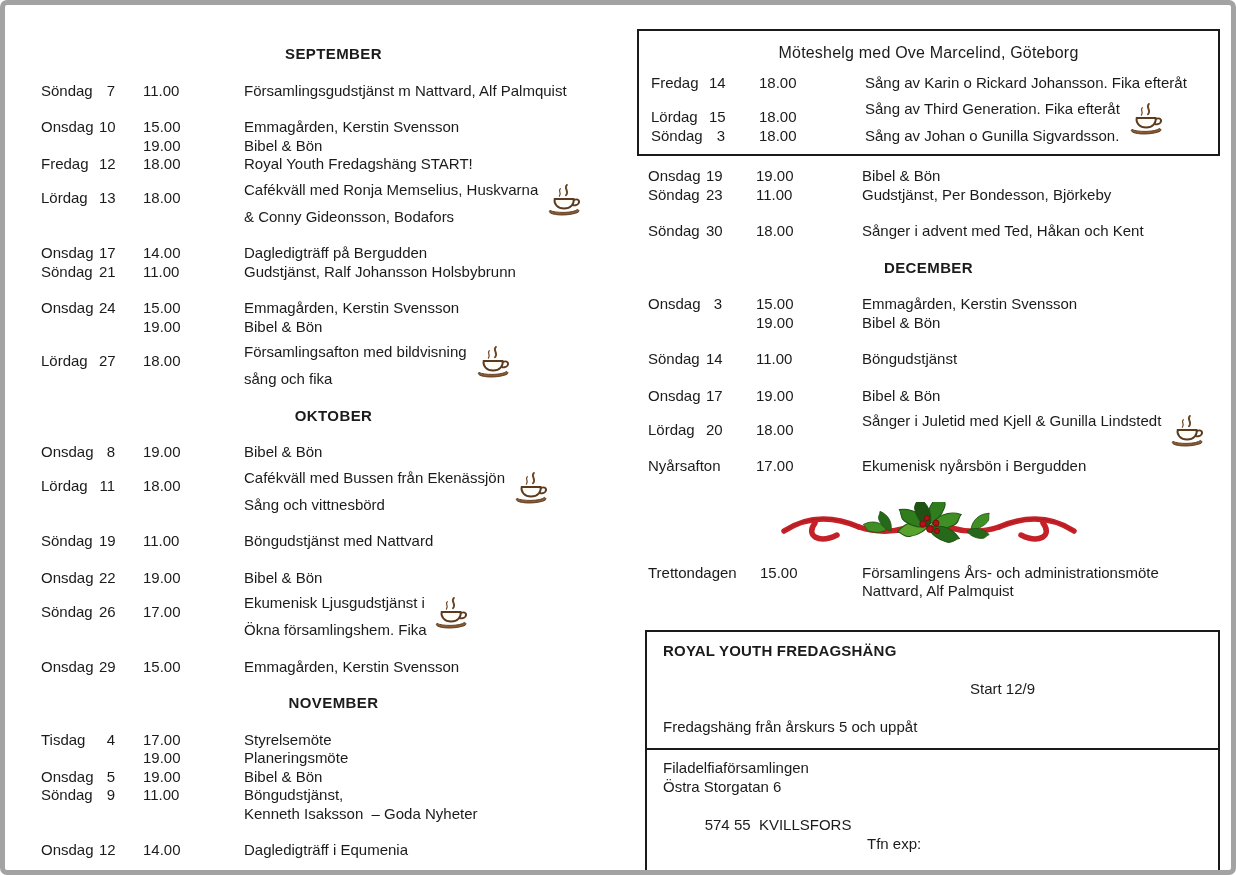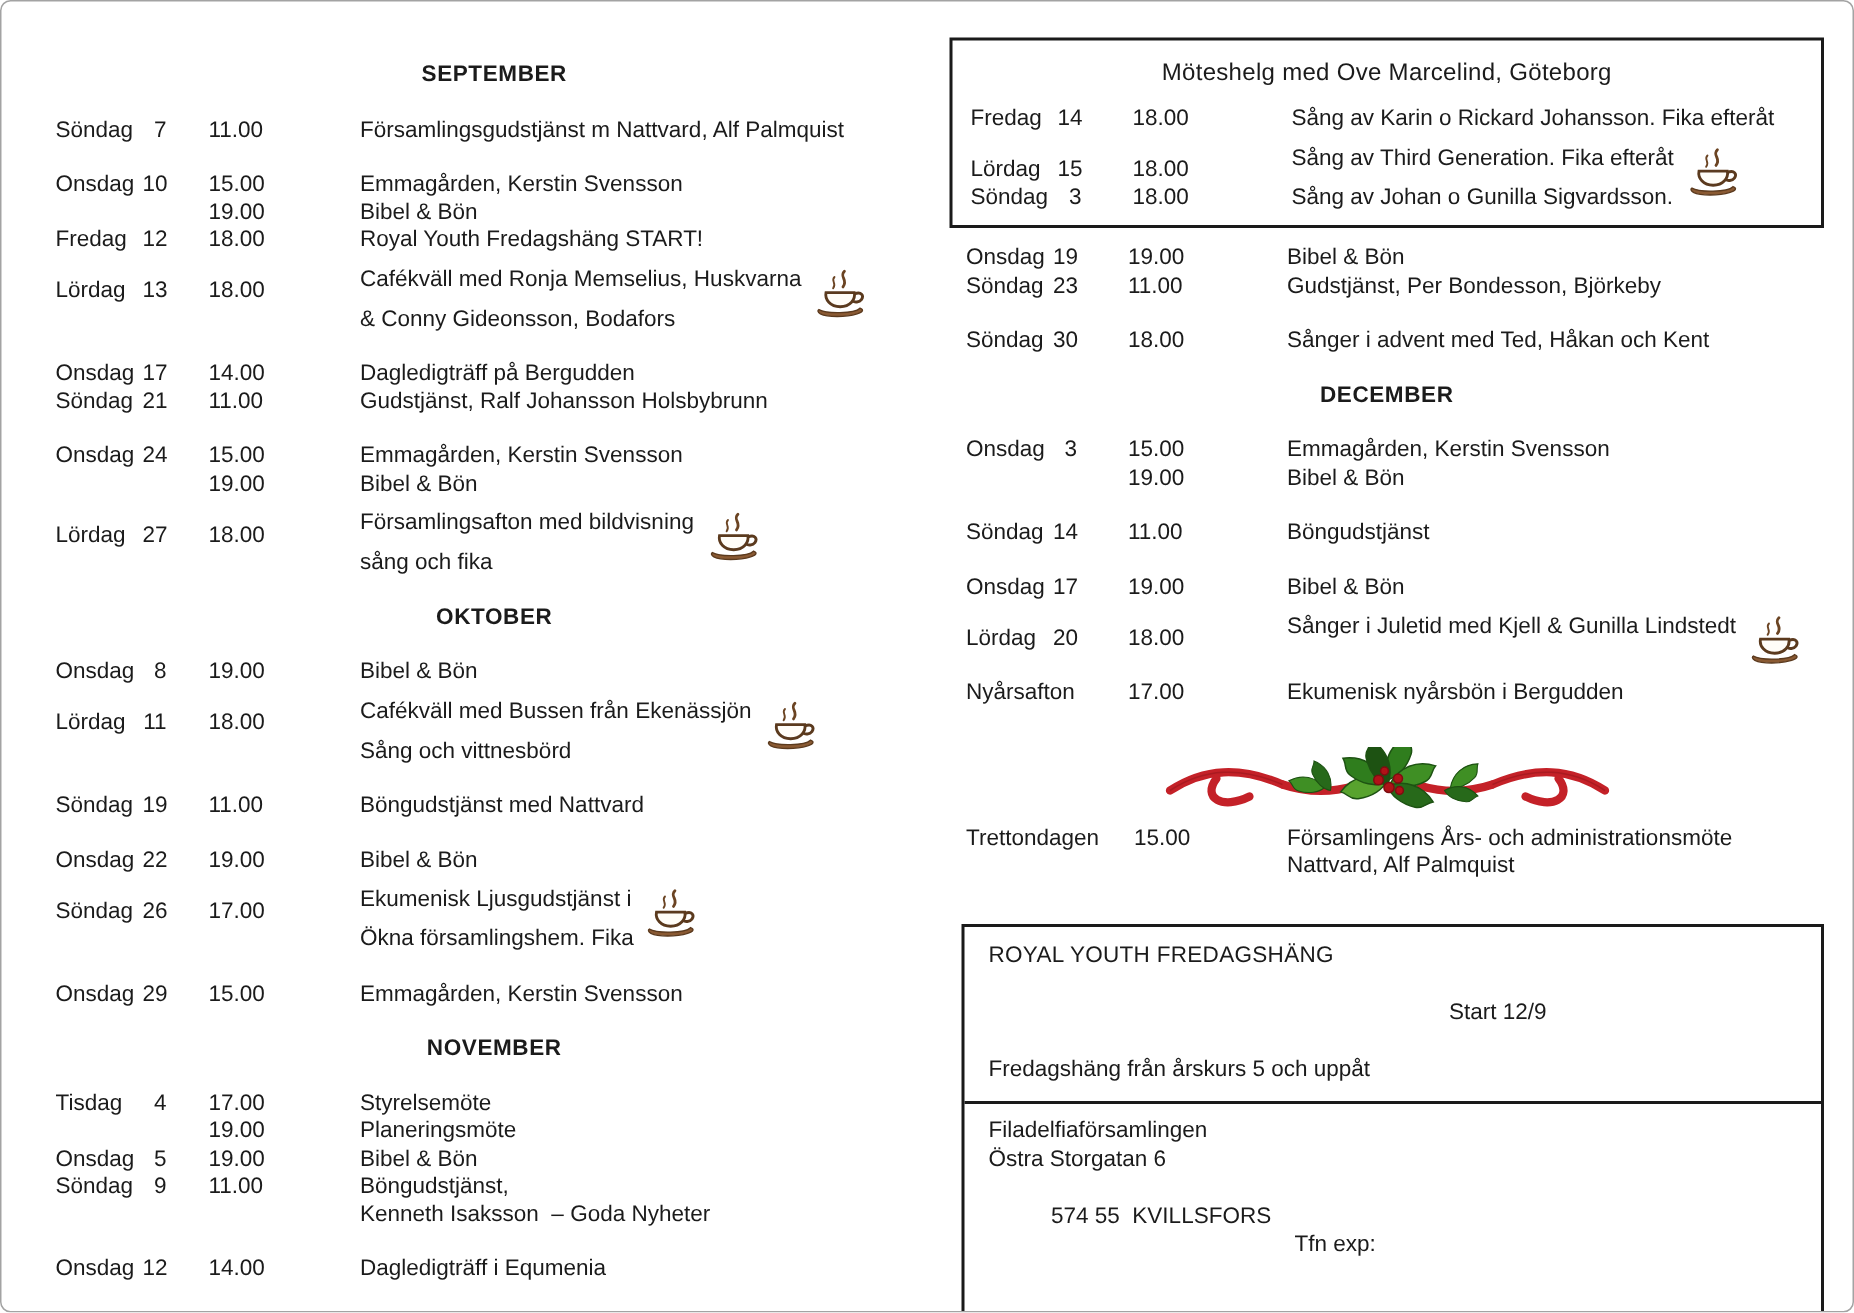--- a/index.html
+++ b/index.html
@@ -1,18 +1,18 @@
 <!DOCTYPE html>
 <html><head>
 <meta charset="utf-8">
 <style>
   html,body{margin:0;padding:0;background:#fff;}
   .page{
     position:relative;width:1236px;height:875px;background:#ffffff;
-    border:1px solid #a3a3a3;border-radius:7px;box-sizing:border-box;
+    border:5px solid #a3a3a3;border-radius:7px;box-sizing:border-box;
     font-family:"Liberation Sans",sans-serif;font-size:15px;line-height:18.5px;
     color:#1b1b1b;overflow:hidden;
   }
   .col{position:absolute;}
   .col-left{left:36px;top:40px;width:585px;}
   .col-right{left:632px;top:24px;width:583px;}
 
   .row{display:flex;align-items:flex-end;position:relative;min-height:18.5px;}
   .c-day{width:58px;flex:none;white-space:pre;}
   .c-num{width:16px;flex:none;text-align:right;white-space:pre;}
@@ -27,30 +27,30 @@
   .month:first-child{margin-top:0;}
 
   .coffee{flex:none;display:inline-block;margin-left:9px;vertical-align:middle;transform:translateY(9px);}
 
   .meeting-box{border:2px solid #1a1a1a;padding:9px 12px;margin-bottom:11px;}
   .meeting-box .row{padding-left:0;}
   .box-title{font-size:16px;line-height:26px;text-align:center;margin-bottom:8px;letter-spacing:.2px;}
 
   .garland-wrap{text-align:center;margin-top:26px;height:52px;}
 
-  .ep-block{margin-top:0;}
+  .ep-block{margin-top:10px;}
   .ep-label{width:112px;flex:none;white-space:pre;}
   .ep-time{width:52px;flex:none;white-space:pre;}
   .ep-desc{margin-left:50px;white-space:pre;}
   .ep-desc2{margin-left:214px;white-space:pre;}
 
   .info-box{position:relative;border:2px solid #1a1a1a;margin:29px 0 0 8px;width:575px;box-sizing:border-box;}
   .royal{padding:9px 16px 12px;}
   .royal .line{line-height:19px;position:relative;white-space:pre;}
-  .royal-title{font-weight:normal;letter-spacing:.2px;}
+  .royal-title{font-weight:bold;letter-spacing:.2px;}
   .contact{border-top:2px solid #1a1a1a;padding:8px 16px 34px;}
   .contact .line{line-height:19px;position:relative;white-space:pre;}
   .pos-tfn{position:absolute;left:204px;}
   .pos-val{position:absolute;left:307px;}
 </style>
 </head>
 <body>
 
 <svg width="0" height="0" style="position:absolute">
   <defs>

